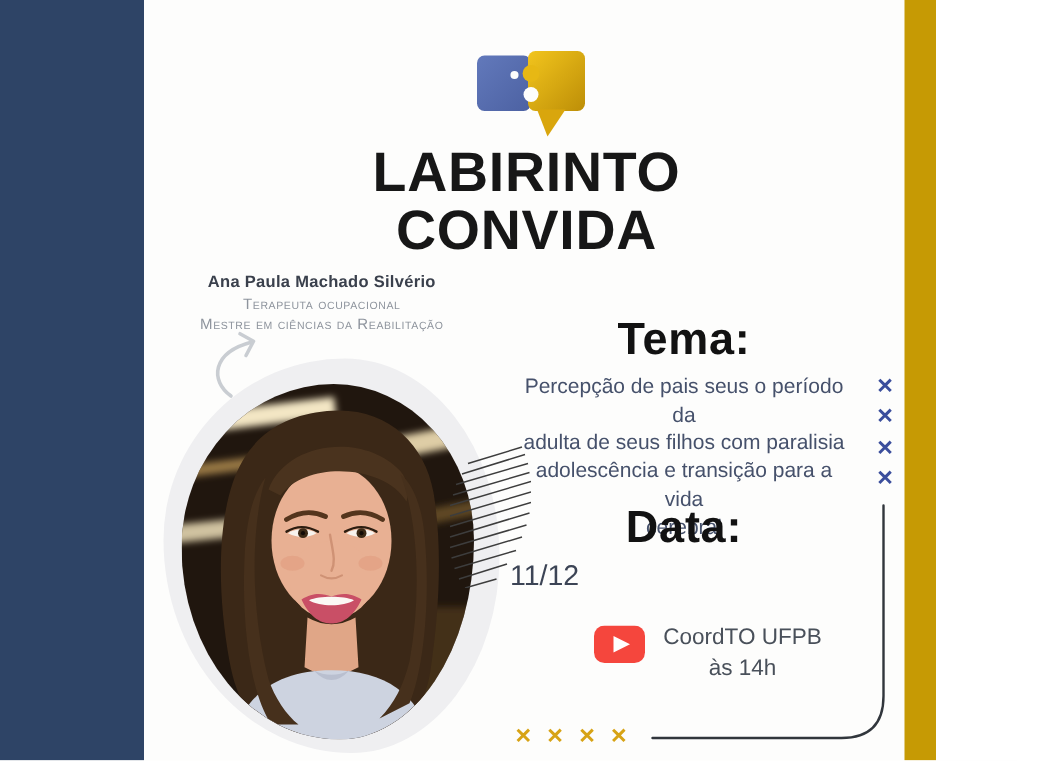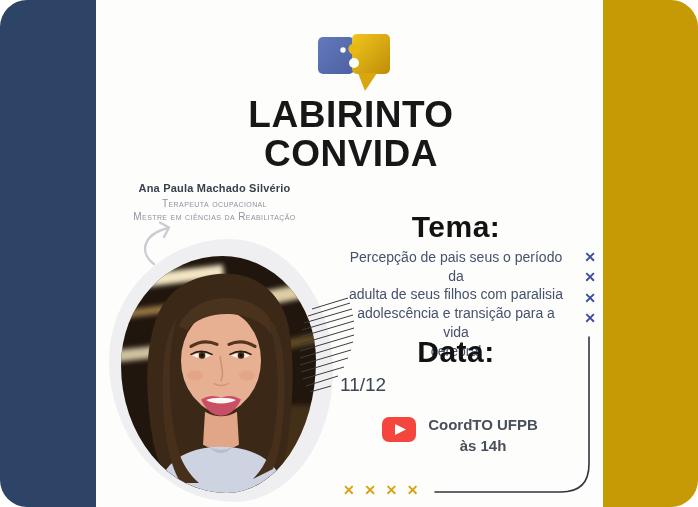--- a/index.html
+++ b/index.html
@@ -1,17 +1,17 @@
 <!DOCTYPE html>
 <html><head>
 <meta charset="utf-8">
 <style>
   html,body{margin:0;padding:0;}
   body{font-family:"Liberation Sans", sans-serif;}
-  #stage{position:relative;width:698px;height:507px;background:#fdfdfc;overflow:hidden;border-radius:27px;}
+  #stage{position:relative;width:624px;height:507px;background:#fdfdfc;overflow:hidden;}
 
   .bar-left{position:absolute;left:0;top:0;width:96px;height:507px;background:#2e4466;}
   .bar-right{position:absolute;left:603px;top:0;width:95px;height:507px;background:#c69a04;}
 
   .logo{position:absolute;left:316px;top:32px;width:78px;height:60px;}
 
   .title{position:absolute;left:126px;top:95px;width:450px;text-align:center;
          color:#171717;font-weight:800;font-size:37px;line-height:39px;letter-spacing:.5px;}
 
   .speaker{position:absolute;left:97px;top:182px;width:235px;text-align:center;}
@@ -36,21 +36,21 @@
   .x-col{position:absolute;left:581px;top:249px;width:18px;text-align:center;}
   .x-col span{display:block;height:20.4px;font-size:14px;font-weight:900;color:#3b4e9c;}
 
   .bracket-svg{position:absolute;left:430px;top:332px;width:166px;height:166px;}
 
   .date-heading{position:absolute;left:340px;top:335px;width:232px;text-align:center;
                 font-size:30px;font-weight:800;color:#121212;letter-spacing:.5px;}
   .date-value{position:absolute;left:340px;top:374px;width:232px;
               font-size:19px;font-weight:500;color:#3c4455;}
 
-  .yt-row{position:absolute;left:340px;top:416px;width:240px;display:flex;justify-content:center;align-items:flex-start;gap:12px;font-weight:bold;}
+  .yt-row{position:absolute;left:352px;top:416px;width:240px;display:flex;justify-content:center;align-items:flex-start;gap:12px;}
   .yt-icon{width:34px;height:25px;margin-top:1px;}
   .yt-text{text-align:center;}
   .yt-channel{font-size:15px;color:#49505a;}
   .yt-time{font-size:15px;color:#49505a;margin-top:4px;}
 
   .x-row{position:absolute;left:343px;top:482px;display:flex;gap:9.5px;}
   .x-row span{font-size:14px;font-weight:900;color:#d7a315;}
 </style>
 </head>
 <body>

